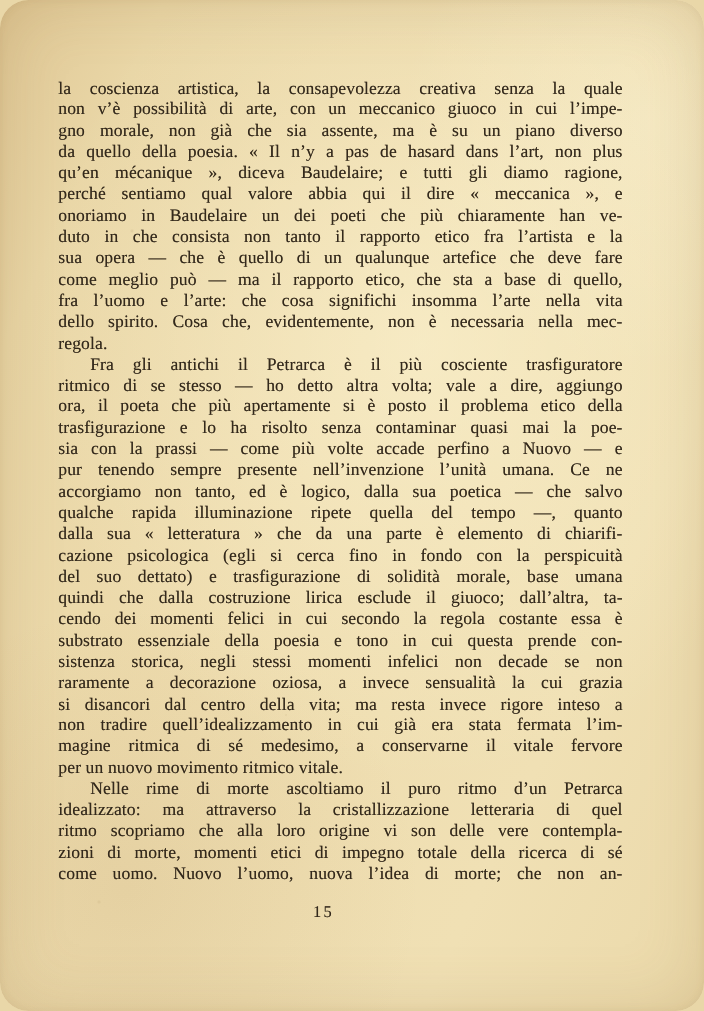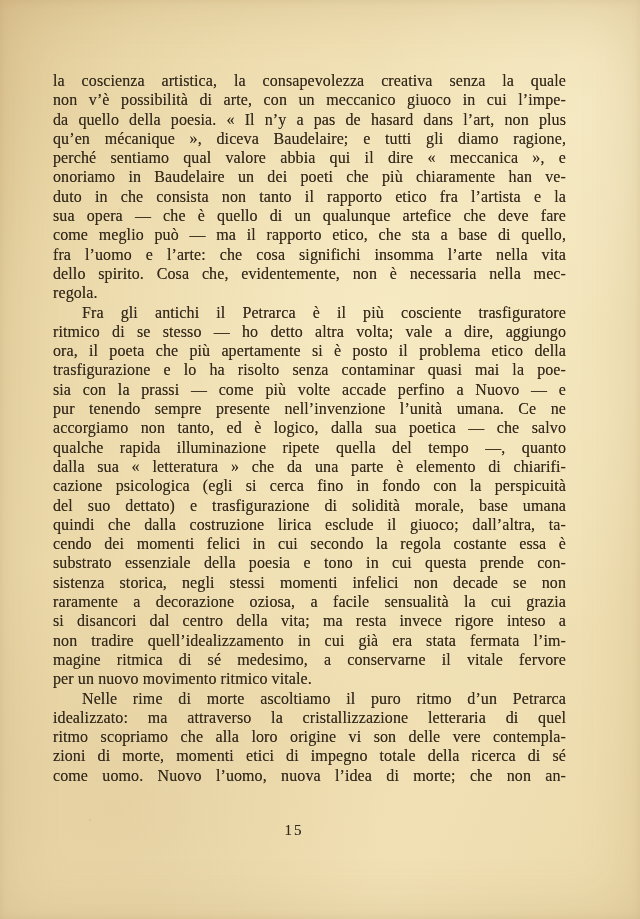--- a/index.html
+++ b/index.html
@@ -17,20 +17,21 @@
     position: absolute;
     inset: 0;
     background:
       radial-gradient(90% 70% at 60% 34%, rgba(255,248,216,0.50), rgba(255,248,216,0) 62%),
       radial-gradient(60% 40% at 18% 88%, rgba(150,110,55,0.10), rgba(150,110,55,0) 70%),
       radial-gradient(50% 35% at 92% 12%, rgba(255,250,225,0.30), rgba(255,250,225,0) 70%),
       linear-gradient(115deg, #dfc795 0%, #e9d6a6 14%, #eedcae 45%, #f0e0b4 76%, #ebd9aa 100%);
     box-shadow:
       inset 0 0 60px rgba(140,100,45,0.18),
       inset 0 0 8px rgba(140,100,45,0.10);
+    border-radius: 26px;
   }
   
   .page::before {
     content: "";
     position: absolute;
     inset: 0;
     background:
       radial-gradient(3px 3px at 120px 210px, rgba(120,90,40,0.12), transparent 70%),
       radial-gradient(2px 2px at 430px 150px, rgba(120,90,40,0.10), transparent 70%),
       radial-gradient(3px 3px at 560px 470px, rgba(120,90,40,0.10), transparent 70%),
@@ -77,20 +78,21 @@
 </style>
 </head>
 <body style="--ink: #33291c;">
 
 <div class="page">
   <div class="textblock">
 
     <div class="paragraph">
       <div class="line">la coscienza artistica, la consapevolezza creativa senza la quale</div>
       <div class="line">non v’è possibilità di arte, con un meccanico giuoco in cui l’impe-</div>
+      <div class="line">gno morale, non già che sia assente, ma è su un piano diverso</div>
       <div class="line">da quello della poesia. « Il n’y a pas de hasard dans l’art, non plus</div>
       <div class="line">qu’en mécanique », diceva Baudelaire; e tutti gli diamo ragione,</div>
       <div class="line">perché sentiamo qual valore abbia qui il dire « meccanica », e</div>
       <div class="line">onoriamo in Baudelaire un dei poeti che più chiaramente han ve-</div>
       <div class="line">duto in che consista non tanto il rapporto etico fra l’artista e la</div>
       <div class="line">sua opera — che è quello di un qualunque artefice che deve fare</div>
       <div class="line">come meglio può — ma il rapporto etico, che sta a base di quello,</div>
       <div class="line">fra l’uomo e l’arte: che cosa significhi insomma l’arte nella vita</div>
       <div class="line">dello spirito. Cosa che, evidentemente, non è necessaria nella mec-</div>
       <div class="line short">regola.</div>
@@ -105,21 +107,21 @@
       <div class="line">pur tenendo sempre presente nell’invenzione l’unità umana. Ce ne</div>
       <div class="line">accorgiamo non tanto, ed è logico, dalla sua poetica — che salvo</div>
       <div class="line">qualche rapida illuminazione ripete quella del tempo —, quanto</div>
       <div class="line">dalla sua « letteratura » che da una parte è elemento di chiarifi-</div>
       <div class="line">cazione psicologica (egli si cerca fino in fondo con la perspicuità</div>
       <div class="line">del suo dettato) e trasfigurazione di solidità morale, base umana</div>
       <div class="line">quindi che dalla costruzione lirica esclude il giuoco; dall’altra, ta-</div>
       <div class="line">cendo dei momenti felici in cui secondo la regola costante essa è</div>
       <div class="line">substrato essenziale della poesia e tono in cui questa prende con-</div>
       <div class="line">sistenza storica, negli stessi momenti infelici non decade se non</div>
-      <div class="line">raramente a decorazione oziosa, a facile sensualità la cui grazia</div>
+      <div class="line">raramente a decorazione oziosa, a invece sensualità la cui grazia</div>
       <div class="line">si disancori dal centro della vita; ma resta invece rigore inteso a</div>
       <div class="line">non tradire quell’idealizzamento in cui già era stata fermata l’im-</div>
       <div class="line">magine ritmica di sé medesimo, a conservarne il vitale fervore</div>
       <div class="line short">per un nuovo movimento ritmico vitale.</div>
     </div>
 
     <div class="paragraph">
       <div class="line indent">Nelle rime di morte ascoltiamo il puro ritmo d’un Petrarca</div>
       <div class="line">idealizzato: ma attraverso la cristallizzazione letteraria di quel</div>
       <div class="line">ritmo scopriamo che alla loro origine vi son delle vere contempla-</div>

